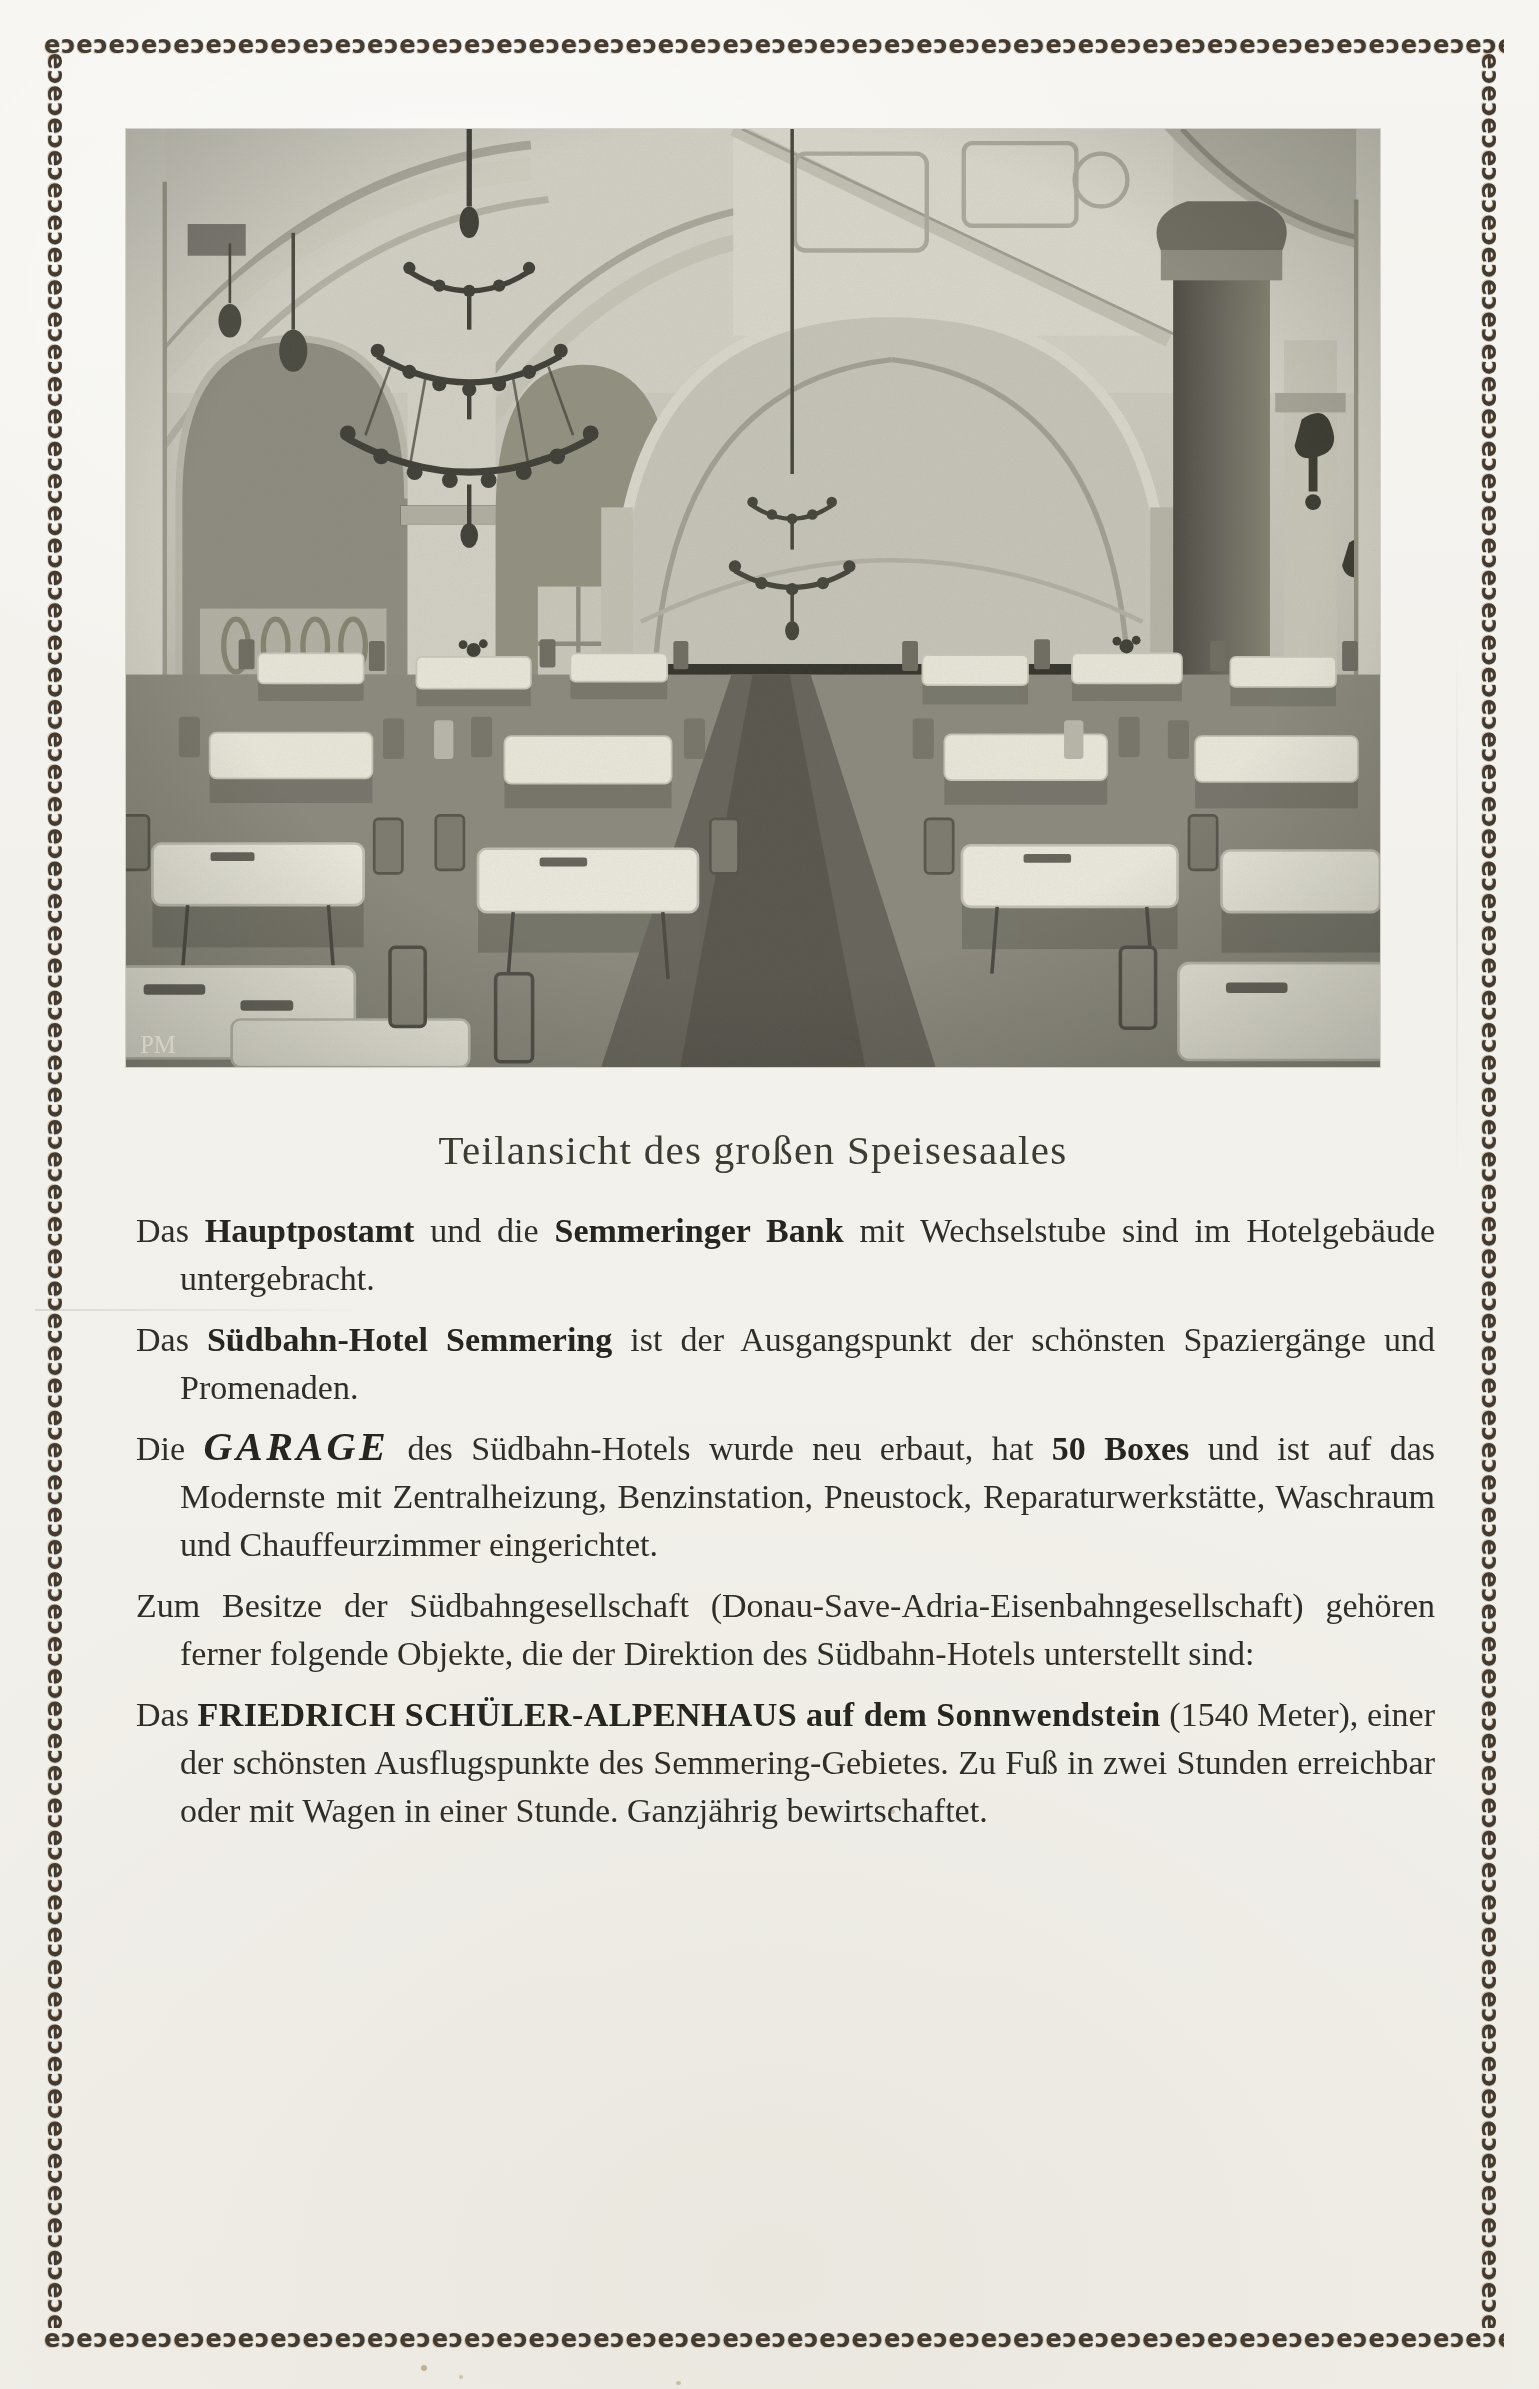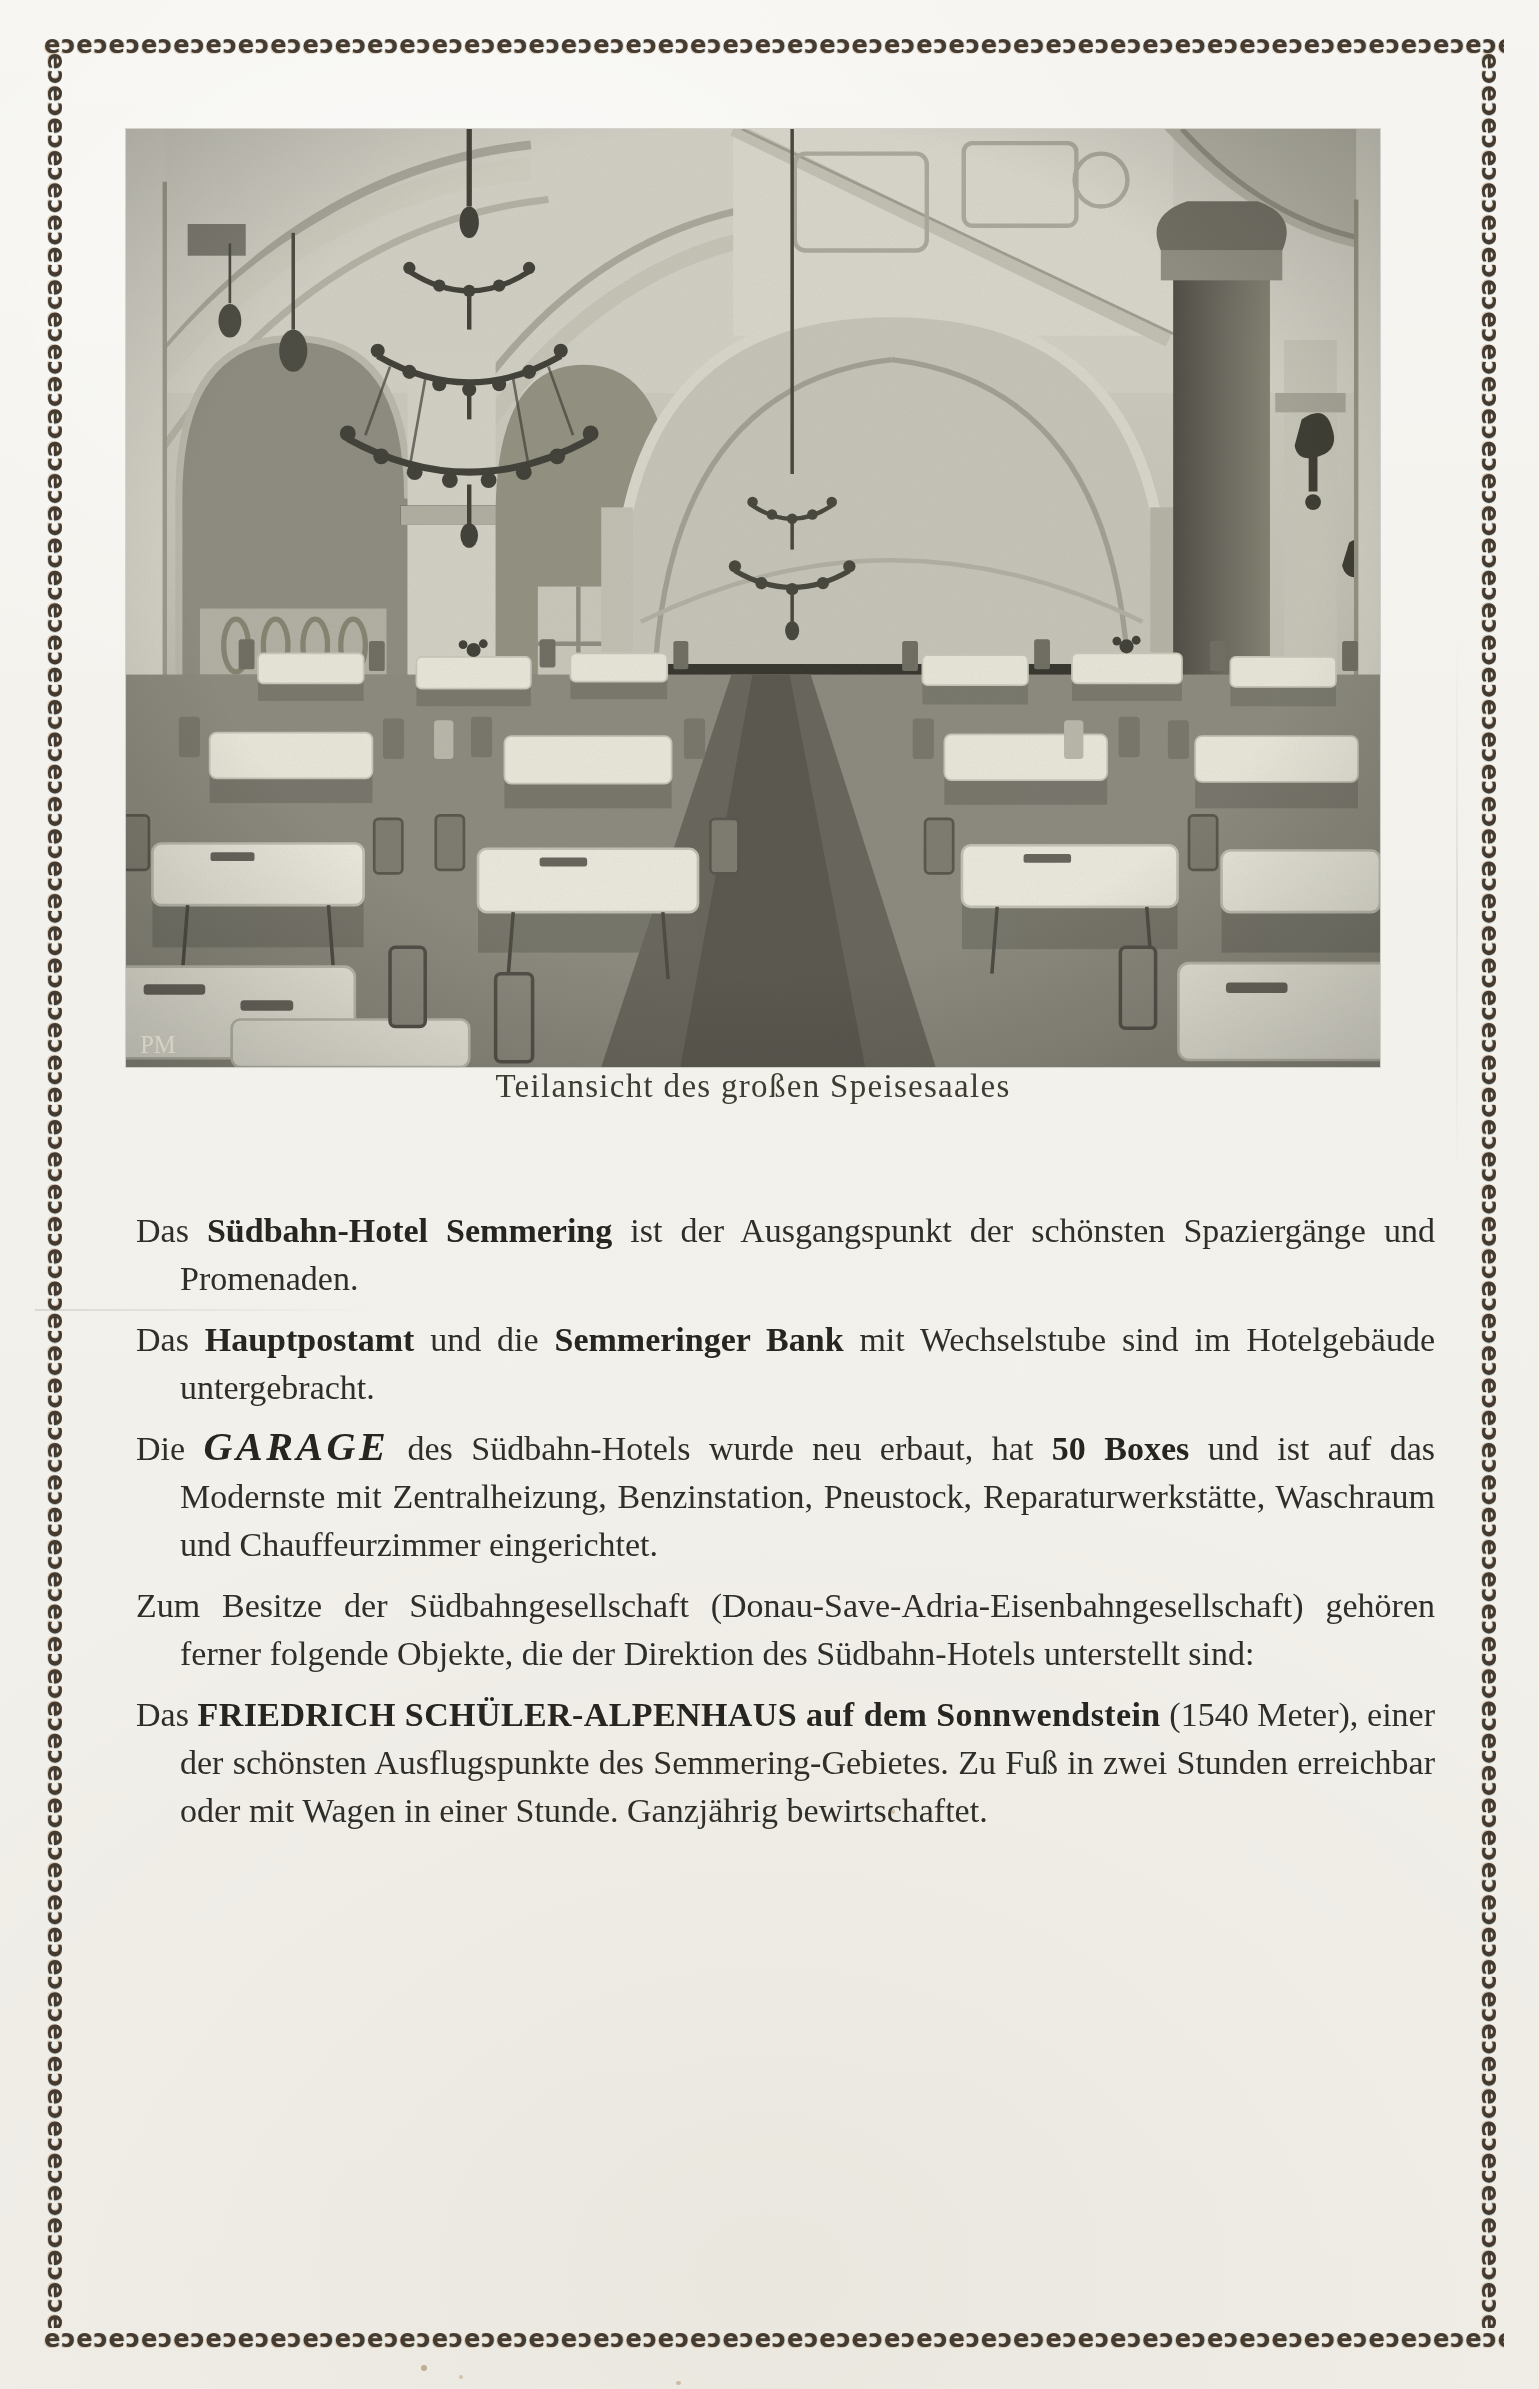--- a/index.html
+++ b/index.html
@@ -21,22 +21,22 @@
     opacity:.95;user-select:none;
   }
   .orn-top{left:44px;top:32px;width:1460px;}
   .orn-bottom{left:44px;top:2326px;width:1460px;}
   .orn-left{left:69px;top:53px;width:2275px;transform-origin:0 0;transform:rotate(90deg);}
   .orn-right{left:1503px;top:53px;width:2275px;transform-origin:0 0;transform:rotate(90deg);}
   
   .photo{position:absolute;left:126px;top:129px;width:1254px;height:938px;box-shadow:0 0 0 0.9px rgba(90,85,70,.25);}
   .photo svg{display:block;}
   .caption{
-    position:absolute;left:126px;top:1068px;width:1254px;text-align:center;
-    font-size:33px;letter-spacing:1.3px;color:#3e3b33;
+    position:absolute;left:126px;top:1126px;width:1254px;text-align:center;
+    font-size:41px;letter-spacing:1.3px;color:#3e3b33;
   }
   
   .textblock{
     position:absolute;left:136px;top:1207px;width:1299px;
     font-size:34px;line-height:48px;text-align:justify;
     color:#302e28;
   }
   .textblock p{margin:0 0 13px 0;padding-left:44px;text-indent:-44px;}
   .textblock p.continuation{text-indent:0;}
   .textblock b{font-weight:bold;color:#27251f;}
@@ -366,22 +366,22 @@
 
       <rect width="1425" height="1066" fill="url(#vig)"></rect>
       <rect width="1425" height="1066" filter="url(#noise)" opacity="0.3"></rect>
       <text x="16" y="1050" font-family="Liberation Serif, serif" font-size="28" fill="#d8d6ca" opacity="0.9">PM</text>
     </svg>
   </div>
 
   <div class="caption">Teilansicht des großen Speisesaales</div>
 
   <div class="textblock">
+      <p class="para"><span>Das </span><b>Hauptpostamt</b><span> und die </span><b>Semmeringer Bank</b><span> mit Wechselstube sind im Hotelgebäude untergebracht.</span></p>
       <p class="para"><span>Das </span><b>Südbahn-Hotel Semmering</b><span> ist der Ausgangspunkt der schönsten Spaziergänge und Promenaden.</span></p>
-      <p class="para"><span>Das </span><b>Hauptpostamt</b><span> und die </span><b>Semmeringer Bank</b><span> mit Wechselstube sind im Hotelgebäude untergebracht.</span></p>
       <p class="para"><span>Die </span><b class="garage">GARAGE</b><span> des Südbahn-Hotels wurde neu erbaut, hat </span><b>50 Boxes</b><span> und ist auf das Modernste mit Zentralheizung, Benzinstation, Pneustock, Reparaturwerkstätte, Waschraum und Chauffeurzimmer eingerichtet.</span></p>
       <p class="para"><span>Zum Besitze der Südbahngesellschaft (Donau-Save-Adria-Eisenbahngesell­schaft) gehören ferner folgende Objekte, die der Direktion des Südbahn-Hotels unterstellt sind:</span></p>
       <p class="para"><span>Das </span><b class="bigcaps">FRIEDRICH SCHÜLER-ALPENHAUS auf dem Sonnwendstein</b><span> (1540 Meter), einer der schönsten Ausflugspunkte des Semmering-Gebietes. Zu Fuß in zwei Stunden erreichbar oder mit Wagen in einer Stunde. Ganzjährig bewirtschaftet.</span></p>
     </div>
 
   <div class="crease-h"></div>
   <div class="crease-v"></div>
   <div class="speck speck1"></div>
   <div class="speck speck2"></div>
   <div class="speck speck3"></div>

